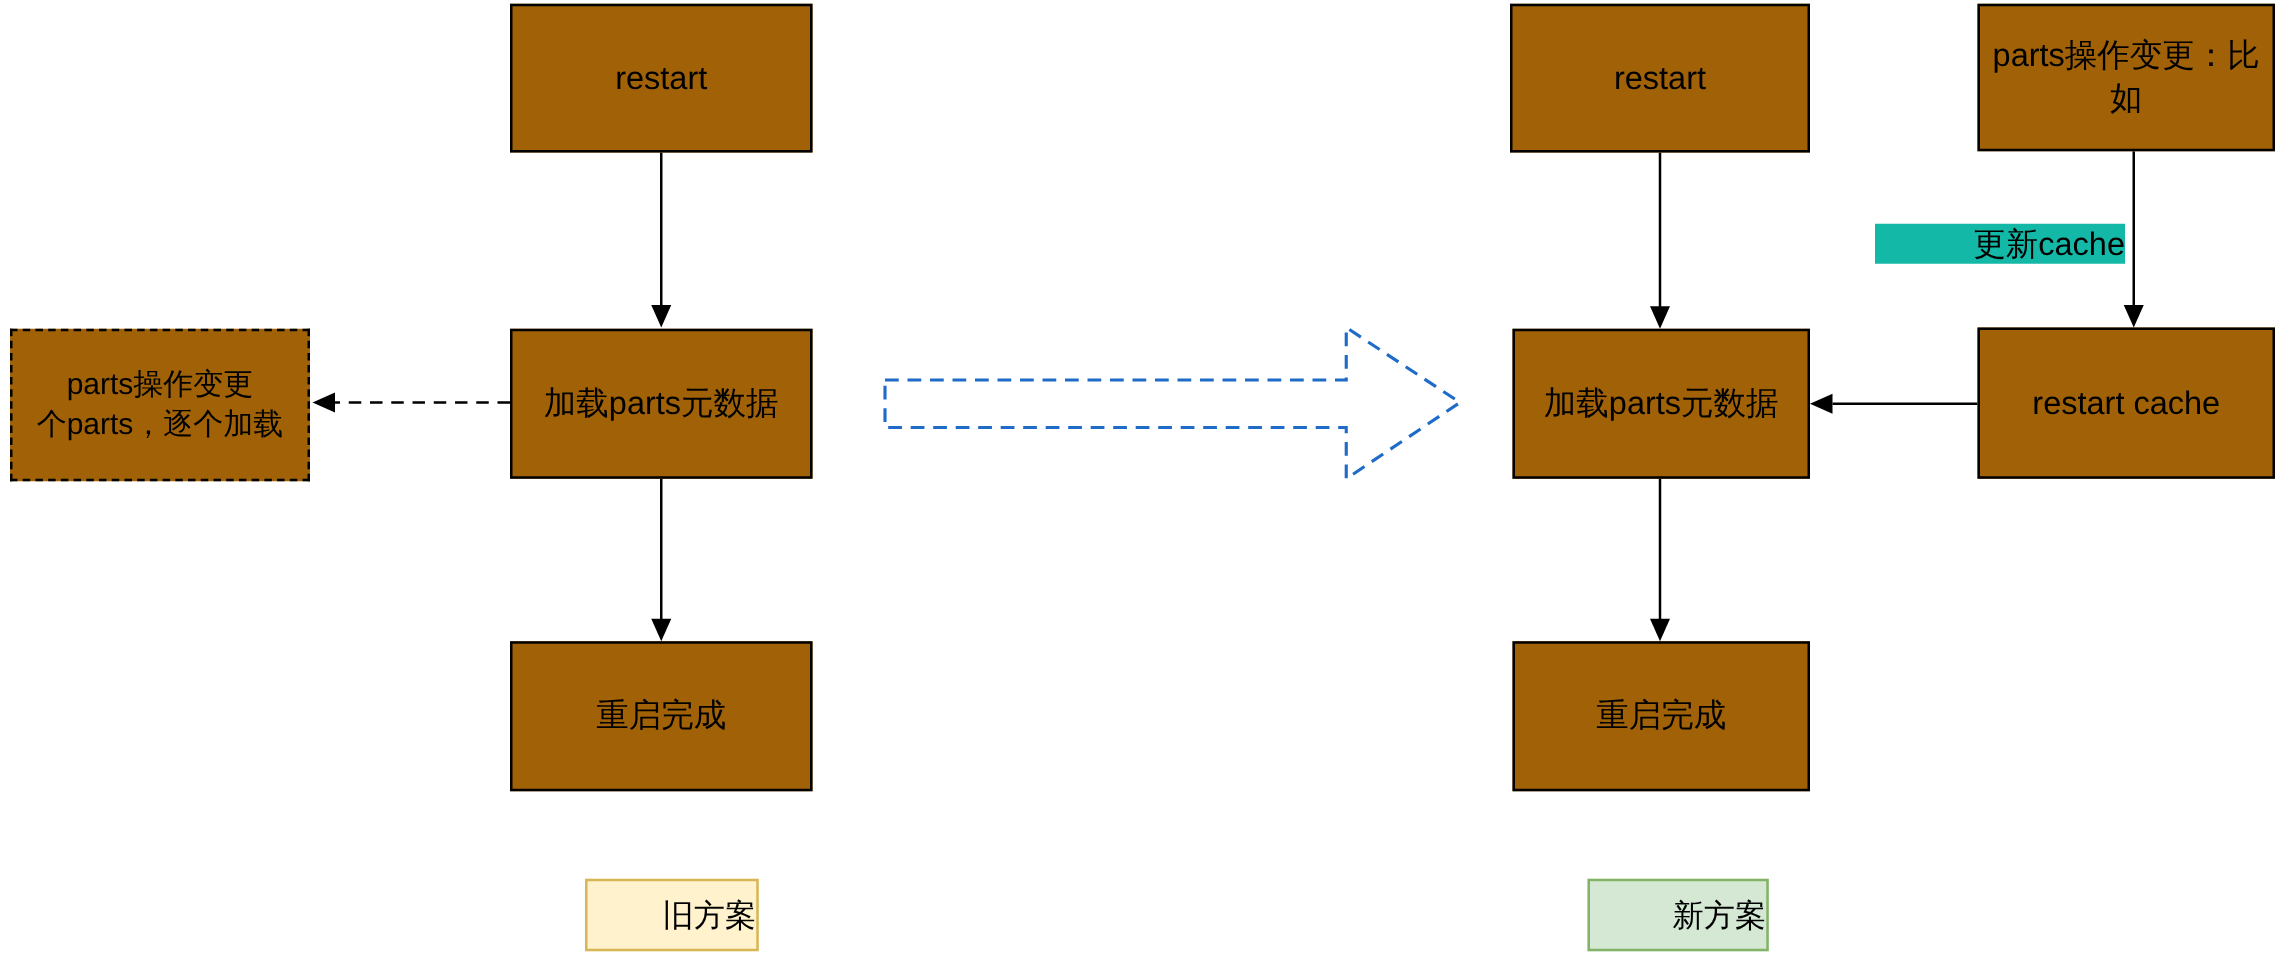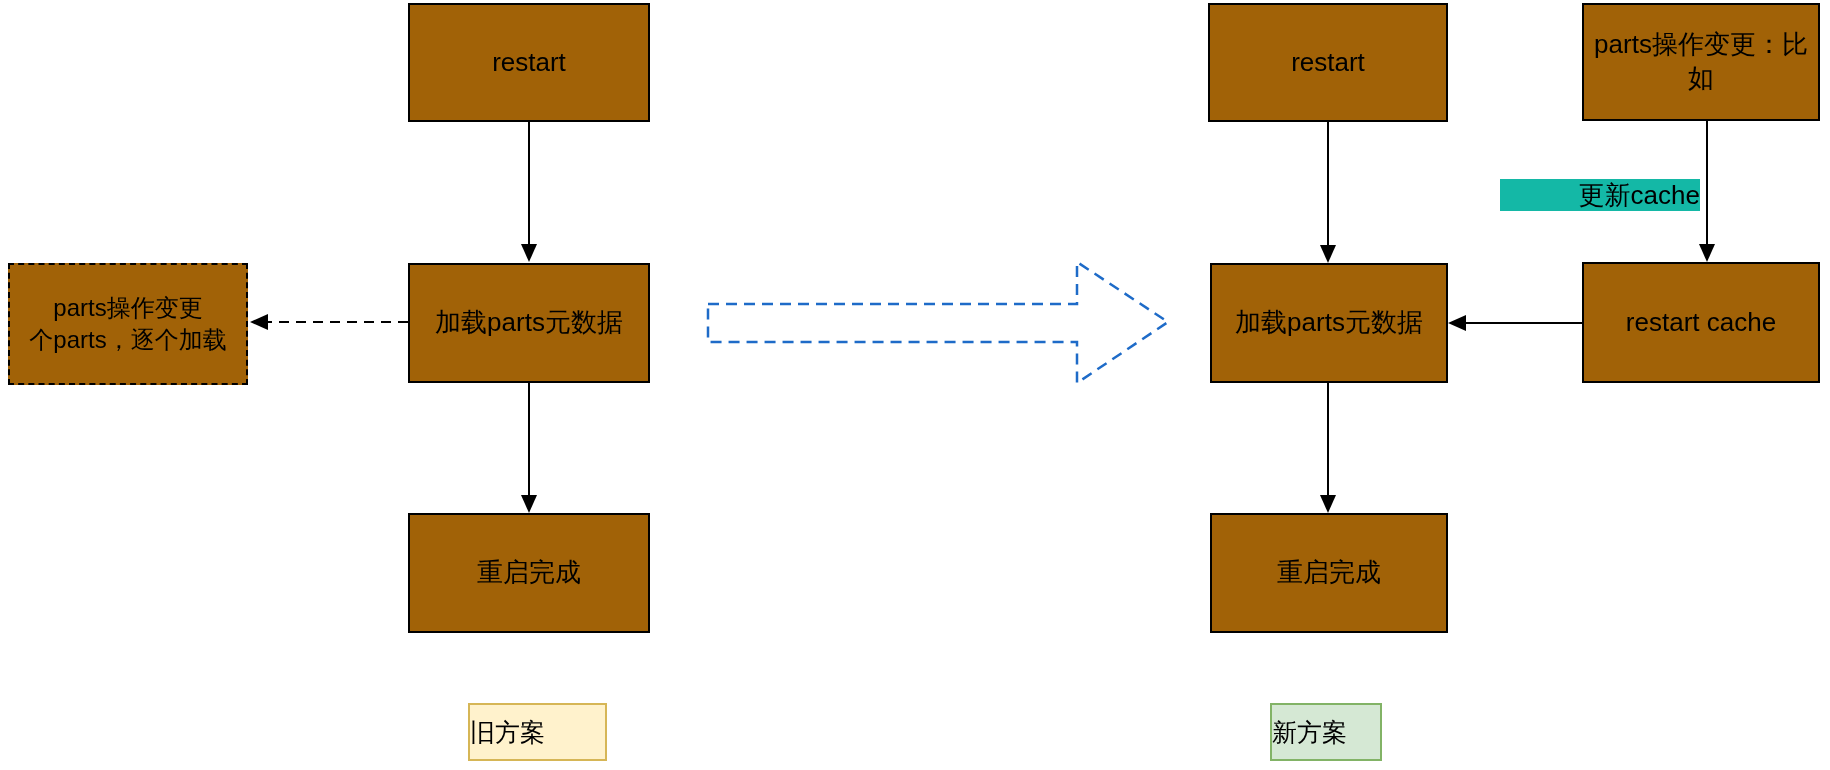--- a/index.html
+++ b/index.html
@@ -39,21 +39,21 @@
     border-style: dashed;
     font-size: 24px;
     line-height: 1.35;
   }
   .node .multiline span { display: block; }
   .badge {
     position: absolute;
     box-sizing: border-box;
     display: flex;
     align-items: center;
-    justify-content: flex-start;
+    justify-content: flex-end;
     text-align: center;
     font-size: 25px;
     border: 2px solid;
   }
   .badge-old {
     background: var(--old-badge-bg, #fff2cc);
     border-color: var(--old-badge-border, #d6b656);
   }
   .badge-new {
     background: var(--new-badge-bg, #d5e8d4);
@@ -159,21 +159,21 @@
   </div>
 
   <div class="node" style="left:1210px; top:263px; width:238px; height:120px;">
     <span>加载parts元数据</span>
   </div>
 
   <div class="node" style="left:1210px; top:513px; width:238px; height:120px;">
     <span>重启完成</span>
   </div>
 
-  <div class="badge badge-new" style="left:1270px; top:703px; width:112px; height:58px;">
+  <div class="badge badge-new" style="left:1270px; top:703px; width:145px; height:58px;">
     <span>新方案</span>
   </div>
 
   <div class="node" style="left:1582px; top:3px; width:238px; height:118px; padding:0 4px;">
     <div class="multiline">
       <span>parts操作变更：比如</span>
     </div>
   </div>
 
   <div class="edge-label" style="left:1500px; top:179px; width:200px; height:32px; line-height:32px; text-align:right;">

